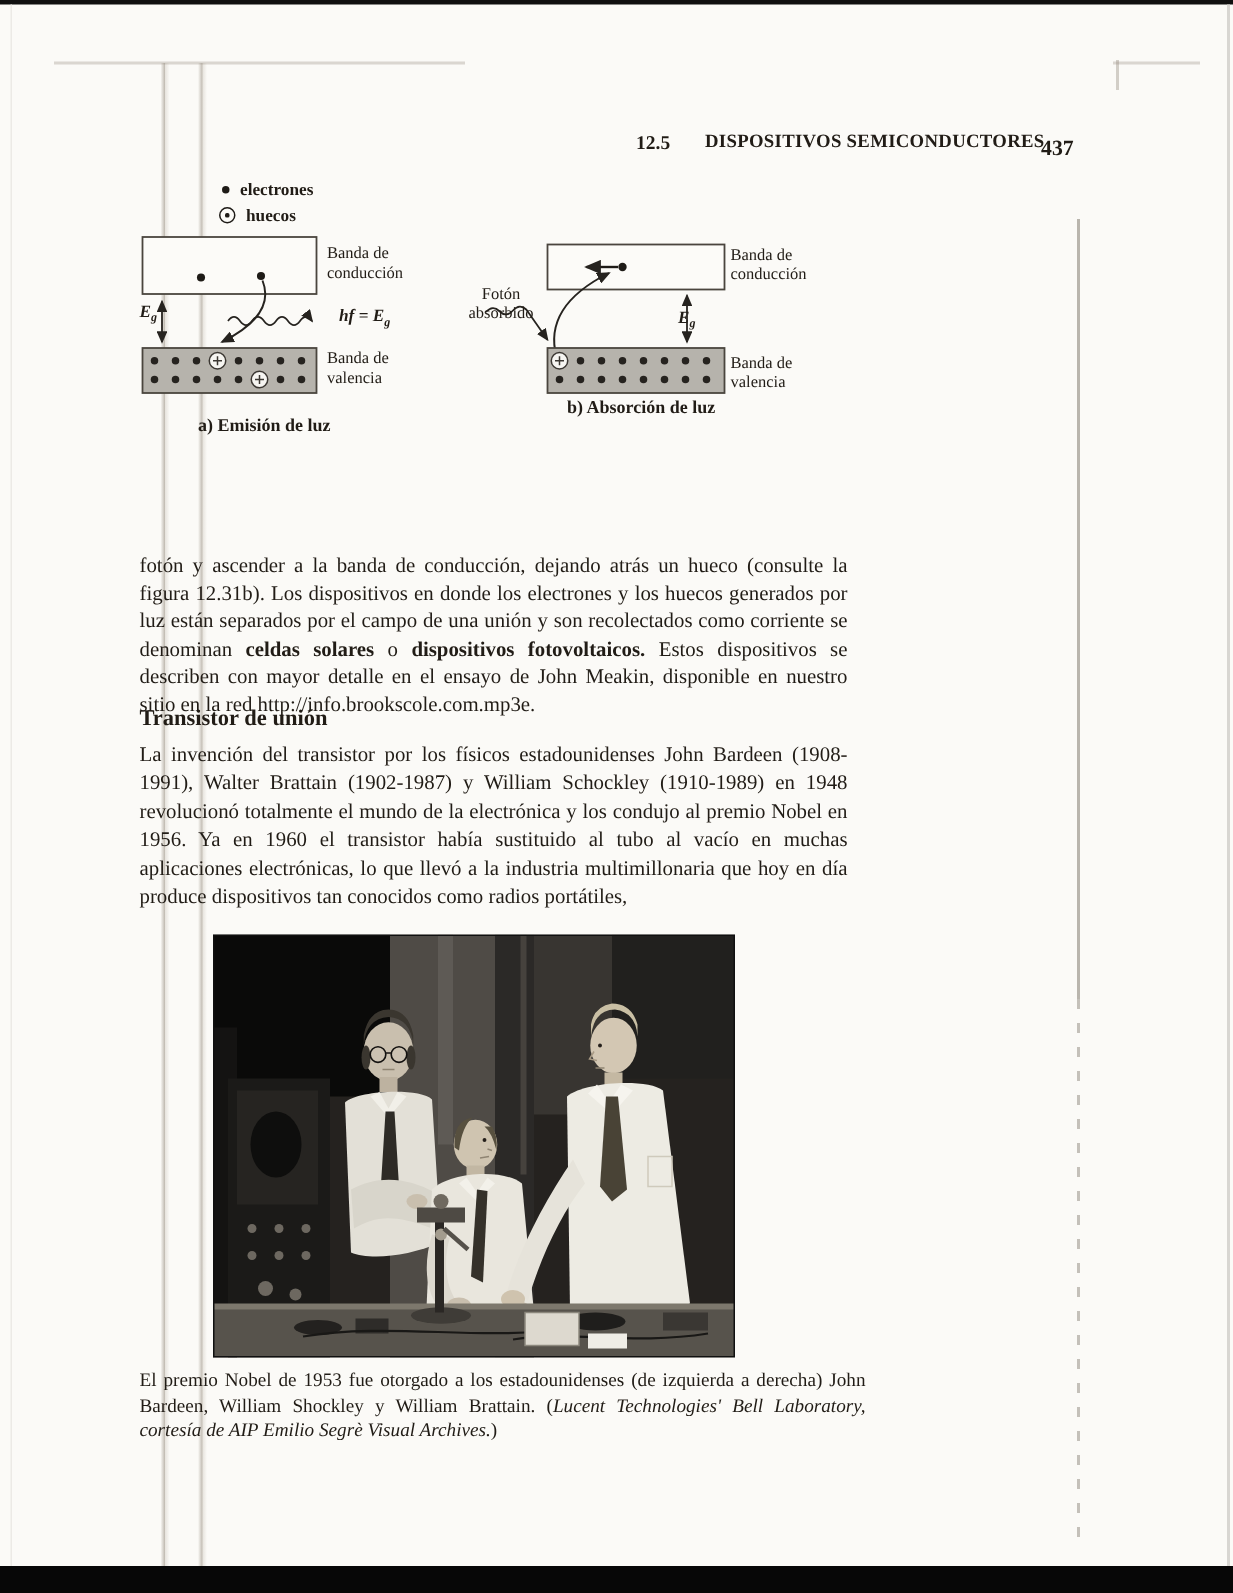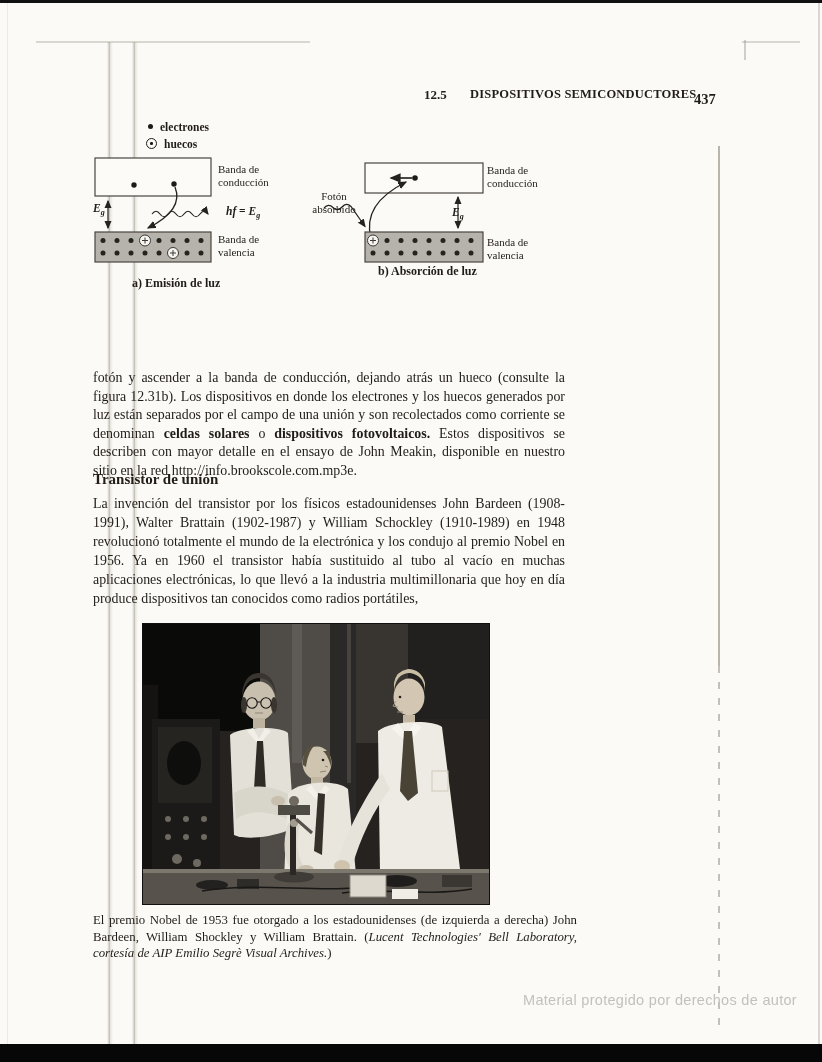--- a/index.html
+++ b/index.html
@@ -278,16 +278,15 @@
       <circle cx="152" cy="200" r="4" fill="#a39c8e"></circle>
       <path d="M154,196 L170,210" stroke="#55514a" stroke-width="3"></path>
     </g>
     <rect x="0.5" y="0.5" width="347" height="281" fill="none" stroke="#101010"></rect>
   </svg>
 
   <div class="abs photocap">
     <span>El premio Nobel de 1953 fue otorgado a los estadounidenses (de izquierda a derecha) John Bardeen, William Shockley y William Brattain. (</span><span class="it">Lucent Technologies' Bell Laboratory, cortesía de AIP Emilio Segrè Visual Archives.</span><span>)</span>
   </div>
 
-  <div class="abs watermark">Material protegido por derechos de autor</div>
 
   <div class="abs edge-bottom"></div>
 </div>
 
 </body></html>

